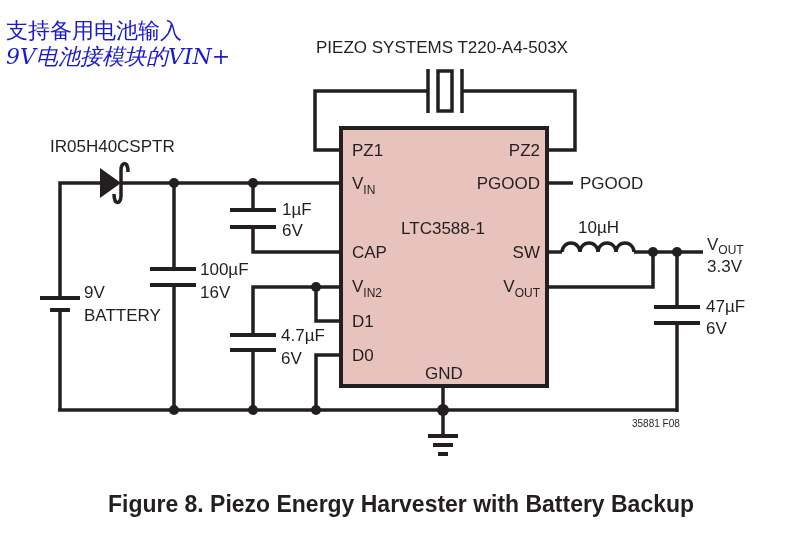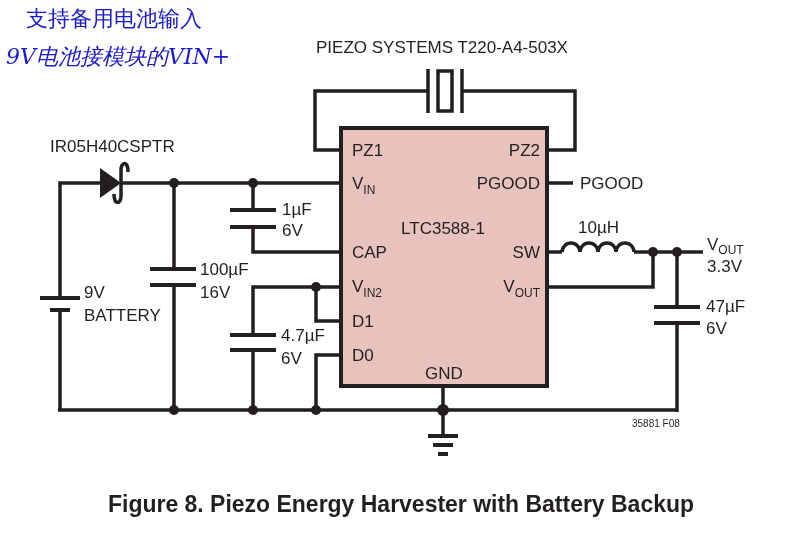--- a/index.html
+++ b/index.html
@@ -1,18 +1,18 @@
 <!DOCTYPE html>
 <html><head>
 <meta charset="utf-8">
 <style>
   html, body { margin: 0; padding: 0; background: #ffffff; }
   body { width: 800px; height: 553px; position: relative; overflow: hidden; }
   .note { position: absolute; left: 6px; color: #1a1acc; font-family: "DejaVu Serif", serif; font-size: 22px; line-height: 25px; white-space: nowrap; }
-  #note1 { top: 6px; margin-left: 20px; }
+  #note1 { top: 18px; }
   #note2 { top: 44px; font-style: italic; }
   svg { position: absolute; left: 0; top: 0; }
   .lbl { font-family: "Liberation Sans", sans-serif; font-size: 17px; fill: #231f20; }
   .sub { font-size: 12px; }
   .cap { font-family: "Liberation Sans", sans-serif; font-size: 24px; font-weight: bold; fill: #231f20; }
   .w { stroke: #231f20; stroke-width: 3.5; fill: none; }
   .plate { stroke: #231f20; stroke-width: 4; fill: none; }
   .dot { fill: #231f20; }
 </style>
 </head>

